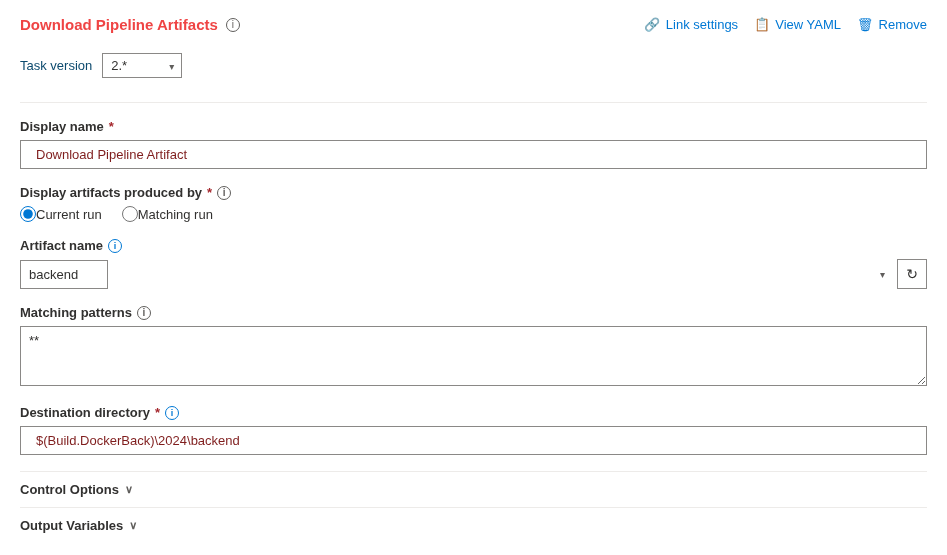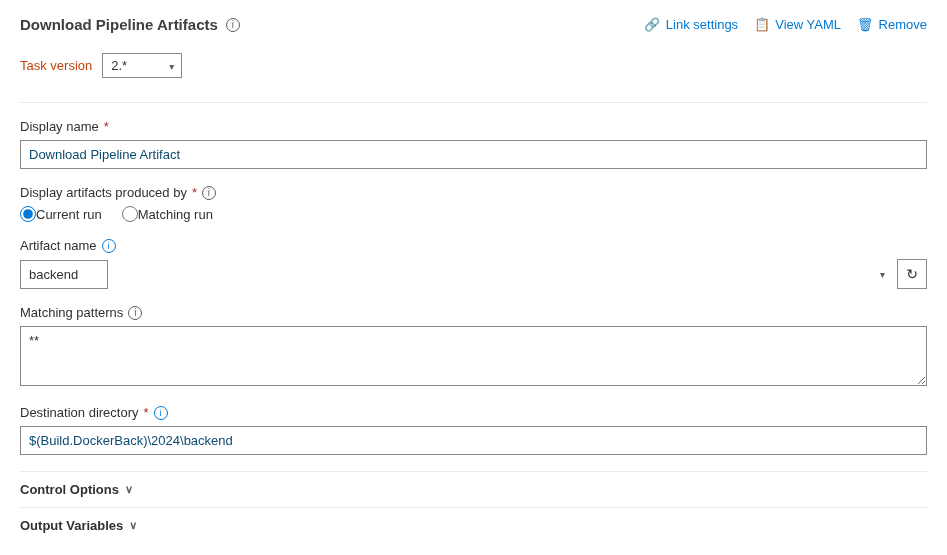--- a/index.html
+++ b/index.html
@@ -22,21 +22,21 @@
       margin-bottom: 20px;
     }
     .header-left {
       display: flex;
       align-items: center;
       gap: 8px;
     }
     .header-title {
       font-size: 15px;
       font-weight: 600;
-      color: #404040;
+      color: #ef4444;
     }
     .info-icon {
       width: 14px;
       height: 14px;
       border-radius: 50%;
       border: 1px solid #605e5c;
       display: inline-flex;
       align-items: center;
       justify-content: center;
       font-size: 10px;
@@ -61,21 +61,21 @@
       font-size: 13px;
     }
     .task-version-row {
       display: flex;
       align-items: center;
       gap: 10px;
       margin-bottom: 24px;
     }
     .task-version-label {
       font-size: 13px;
-      color: #c2410c;
+      color: #0c4a6e;
     }
     .select-wrapper {
       position: relative;
       display: inline-block;
     }
     .version-select {
       appearance: none;
       border: 1px solid #8a8886;
       padding: 4px 28px 4px 8px;
       font-size: 13px;
@@ -96,21 +96,21 @@
     .divider {
       border: none;
       border-top: 1px solid #edebe9;
       margin: 0 0 16px 0;
     }
     .field-group {
       margin-bottom: 16px;
     }
     .field-label {
       font-size: 13px;
-      font-weight: 400;
+      font-weight: 700;
       color: #323130;
       margin-bottom: 6px;
       display: flex;
       align-items: center;
       gap: 5px;
     }
     .required-star {
       color: #a4262c;
     }
     .field-info-icon {
@@ -121,23 +121,23 @@
       display: inline-flex;
       align-items: center;
       justify-content: center;
       font-size: 9px;
       color: #0078d4;
       cursor: pointer;
     }
     .text-input {
       width: 100%;
       border: 1px solid #8a8886;
-      padding: 6px 8px;
-      font-size: 13px;
-      color: #0c4a6e;
+      padding: 6px 15px;
+      font-size: 13px;
+      color: #7f1d1d;
       outline: none;
       font-family: "Segoe UI", sans-serif;
     }
     .radio-group {
       display: flex;
       align-items: center;
       gap: 20px;
       margin-bottom: 16px;
     }
     .radio-option {

